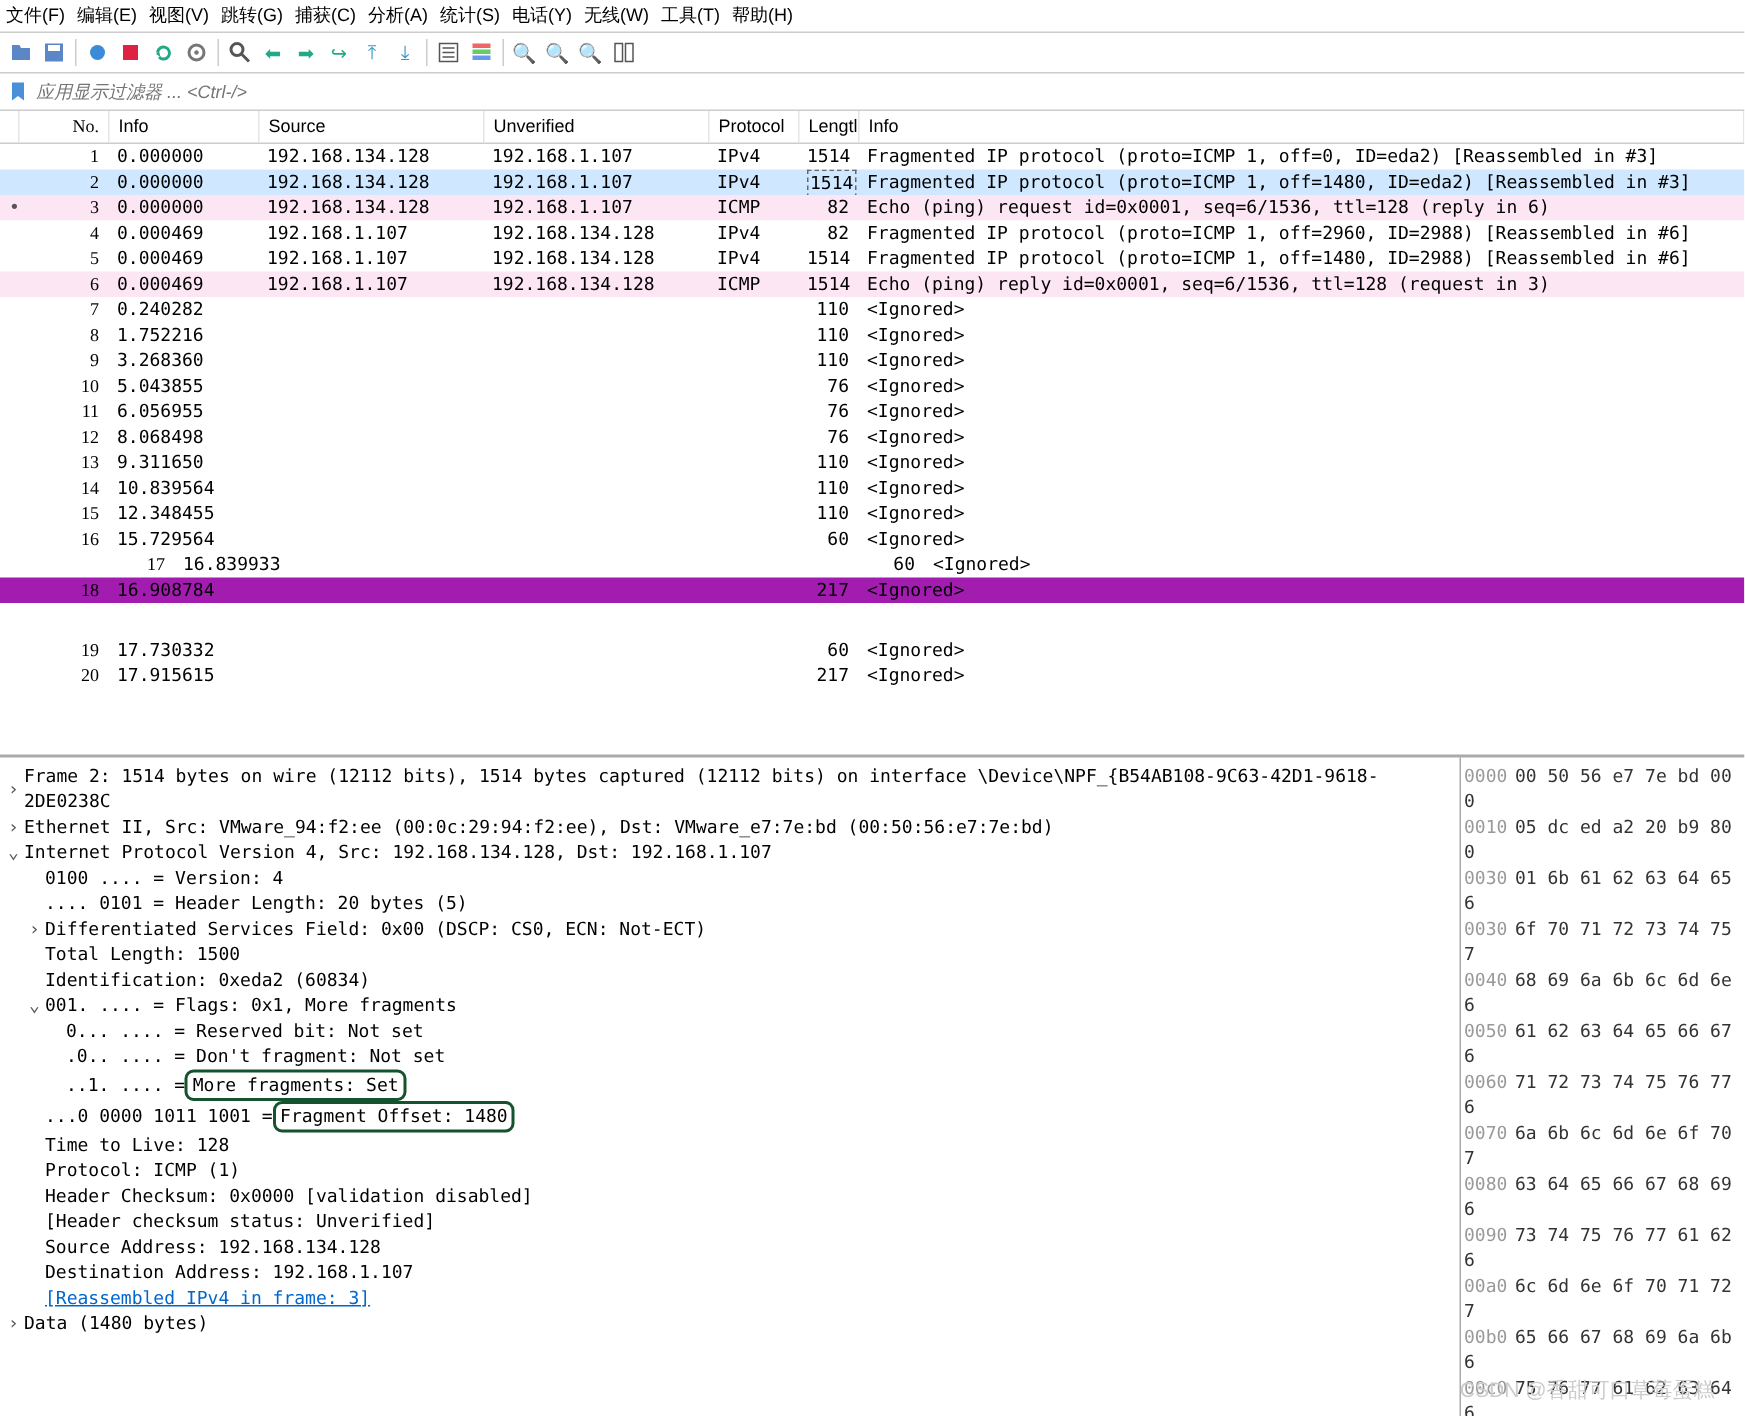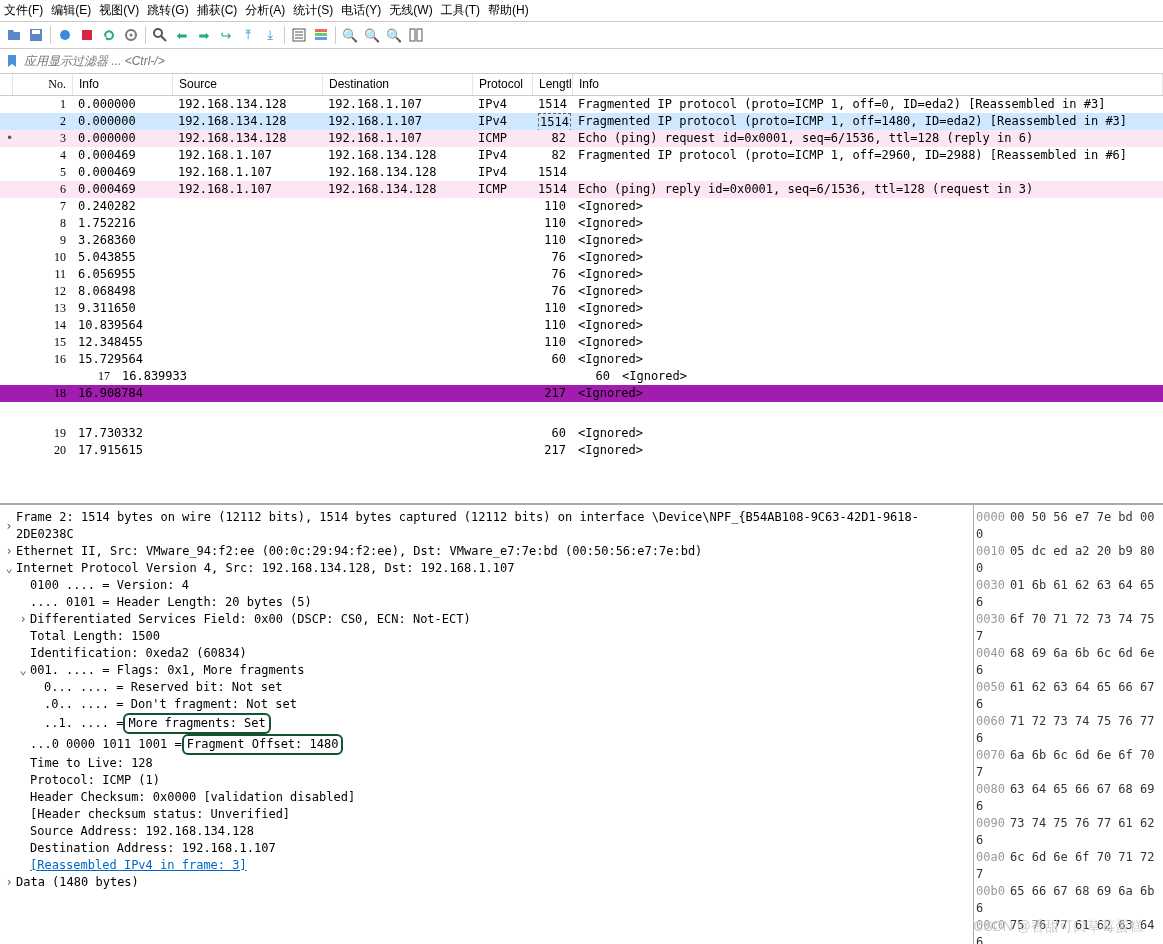--- a/index.html
+++ b/index.html
@@ -139,21 +139,21 @@
     </span>
   <input class="filter-input" placeholder="应用显示过滤器 ... &lt;Ctrl-/&gt;" style="">
 </div>
 
 <div class="packet-list">
   <div class="pl-head">
     <div class="dot-col"></div>
     <div class="c-no">No.</div>
     <div class="c-time">Info</div>
     <div class="c-src">Source</div>
-    <div class="c-dst">Destination</div>
+    <div class="c-dst">Unverified</div>
     <div class="c-proto">Protocol</div>
     <div class="c-len">Lengtl</div>
     <div class="c-info">Info</div>
   </div>
   <div id="pl-body">
       <div class="pl-row" style="background: rgb(255, 255, 255);">
         <div class="dot-col"></div>
         <div class="c-no">1</div>
         <div class="c-time">0.000000</div>
         <div class="c-src">192.168.134.128</div>
@@ -193,20 +193,21 @@
         <div class="c-info">Fragmented IP protocol (proto=ICMP 1, off=2960, ID=2988) [Reassembled in #6]</div>
       </div>
       <div class="pl-row" style="background: rgb(255, 255, 255);">
         <div class="dot-col"></div>
         <div class="c-no">5</div>
         <div class="c-time">0.000469</div>
         <div class="c-src">192.168.1.107</div>
         <div class="c-dst">192.168.134.128</div>
         <div class="c-proto">IPv4</div>
         <div class="c-len">1514</div>
+        <div class="c-info">Fragmented IP protocol (proto=ICMP 1, off=1480, ID=2988) [Reassembled in #6]</div>
       </div>
       <div class="pl-row" style="background: rgb(253, 230, 243);">
         <div class="dot-col"></div>
         <div class="c-no">6</div>
         <div class="c-time">0.000469</div>
         <div class="c-src">192.168.1.107</div>
         <div class="c-dst">192.168.134.128</div>
         <div class="c-proto">ICMP</div>
         <div class="c-len">1514</div>
         <div class="c-info">Echo (ping) reply    id=0x0001, seq=6/1536, ttl=128 (request in 3)</div>

